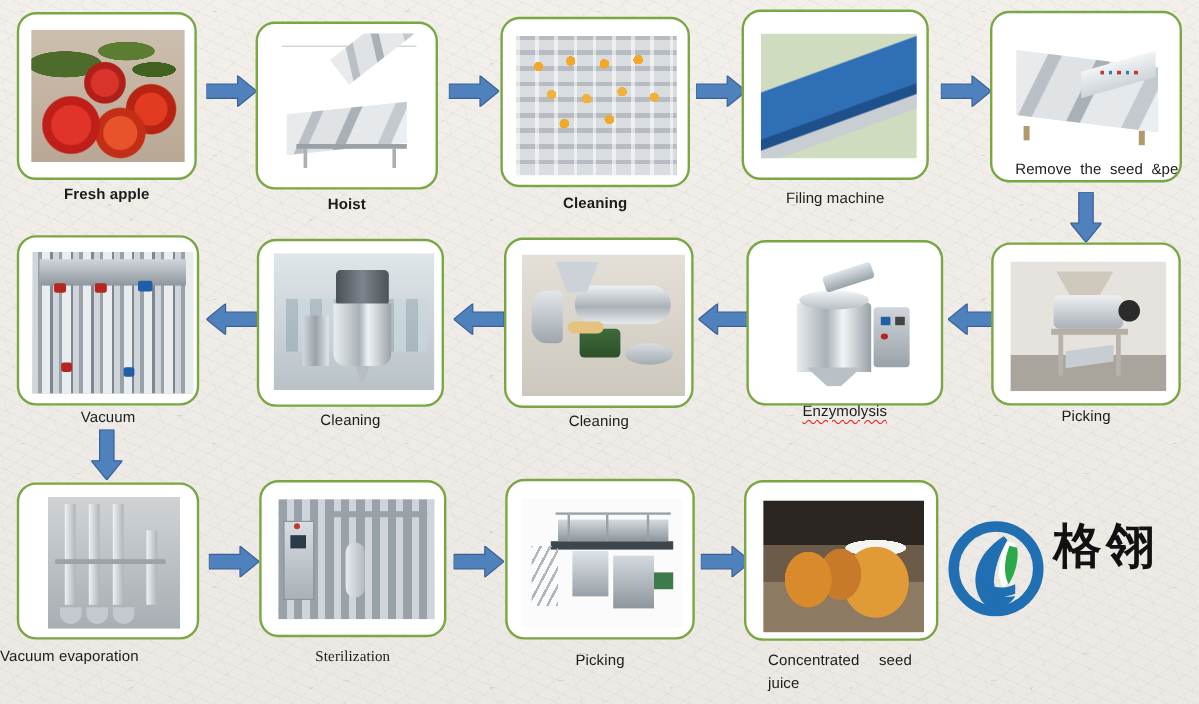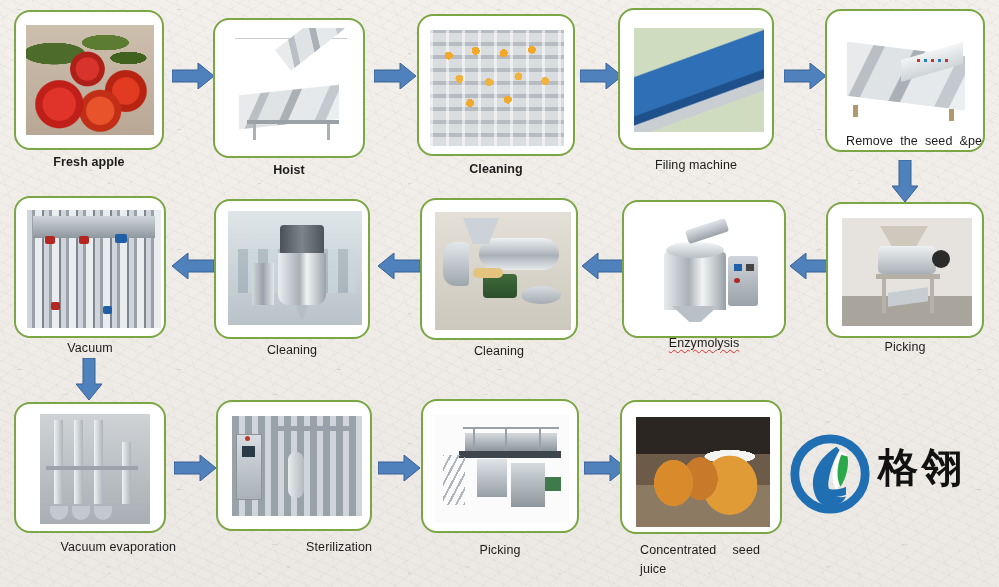--- a/index.html
+++ b/index.html
@@ -64,21 +64,21 @@
     text-underline-offset: 2px;
   }
 
   
   .arrow { position: absolute; }
   .arrow svg { display: block; }
 
   
   #logo { position: absolute; left: 790px; top: 432px; width: 180px; height: 86px; }
   #logo .mark { position: absolute; left: 0; top: 2px; width: 80px; height: 80px; }
-  #logo .wordmark { position: absolute; left: 88px; top: 12px; }
+  #logo .wordmark { position: absolute; left: 88px; top: 0; }
   #logo .cn {
     font-family: "DejaVu Sans", sans-serif;
     font-size: 40px;
     font-weight: bold;
     color: #111;
     letter-spacing: 4px;
     line-height: 46px;
     white-space: nowrap;
   }
   #logo .en {
@@ -325,39 +325,39 @@
     <div style="position:absolute;left:14px;top:6px;width:9px;height:84px;background:linear-gradient(90deg,#f0f2f4,#aeb4b9);"></div>
     <div style="position:absolute;left:34px;top:6px;width:9px;height:84px;background:linear-gradient(90deg,#f0f2f4,#aeb4b9);"></div>
     <div style="position:absolute;left:54px;top:6px;width:9px;height:84px;background:linear-gradient(90deg,#f0f2f4,#aeb4b9);"></div>
     <div style="position:absolute;left:82px;top:28px;width:9px;height:62px;background:linear-gradient(90deg,#f0f2f4,#aeb4b9);"></div>
     <div style="position:absolute;left:6px;top:52px;width:92px;height:4px;background:#9ca3a9;"></div>
     <div style="position:absolute;left:10px;top:92px;width:18px;height:14px;border-radius:0 0 9px 9px;background:#c3c9ce;"></div>
     <div style="position:absolute;left:32px;top:92px;width:18px;height:14px;border-radius:0 0 9px 9px;background:#c3c9ce;"></div>
     <div style="position:absolute;left:54px;top:92px;width:18px;height:14px;border-radius:0 0 9px 9px;background:#c3c9ce;"></div>
   </div>
 </div>
-<div class="caption" style="left:6px; top:538px; width:170px; text-align:right;">Vacuum evaporation</div>
+<div class="caption" style="left:0; top:538px; width:170px; text-align:left;">Vacuum evaporation</div>
 
 <div class="arrow" style="left:174px; top:455px;">
   <svg width="42" height="26" viewBox="0 0 42 26">
       <path d="M0 7 H26 V0 L42 13 L26 26 V19 H0 Z" fill="#4f81bd" stroke="#3a6095" stroke-width="1"></path>
     </svg>
 </div>
 
 <div class="card" style="left:216px; top:400px; width:156px; height:131px;">
   <div class="photo" style="left:14px; top:14px; width:130px; height:100px;">
     <div class="ph plantdark"></div>
     <div style="position:absolute;left:4px;top:18px;width:24px;height:64px;background:linear-gradient(#d7dde1,#aab1b7);border:1px solid #8d959b;"></div>
     <div style="position:absolute;left:10px;top:30px;width:13px;height:11px;background:#2a3a46;"></div>
     <div style="position:absolute;left:13px;top:20px;width:5px;height:5px;border-radius:50%;background:#c0392b;"></div>
     <div style="position:absolute;left:40px;top:10px;width:84px;height:5px;background:#9aa2a9;"></div>
     <div style="position:absolute;left:56px;top:36px;width:16px;height:46px;background:linear-gradient(90deg,#e8ebee,#b2b9bf);border-radius:8px;"></div>
   </div>
 </div>
-<div class="caption" style="left:216px; top:538px; width:156px; text-align:right;">Sterilization</div>
+<div class="caption" style="left:216px; top:538px; width:156px; text-align:center;font-family:Liberation Serif, serif;">Sterilization</div>
 
 <div class="arrow" style="left:378px; top:455px;">
   <svg width="42" height="26" viewBox="0 0 42 26">
       <path d="M0 7 H26 V0 L42 13 L26 26 V19 H0 Z" fill="#4f81bd" stroke="#3a6095" stroke-width="1"></path>
     </svg>
 </div>
 
 <div class="card" style="left:421px; top:399px; width:158px; height:134px;">
   <div class="photo" style="left:12px; top:14px; width:134px; height:108px;">
     <div class="ph" style="background:#fbfbfb;"></div>

